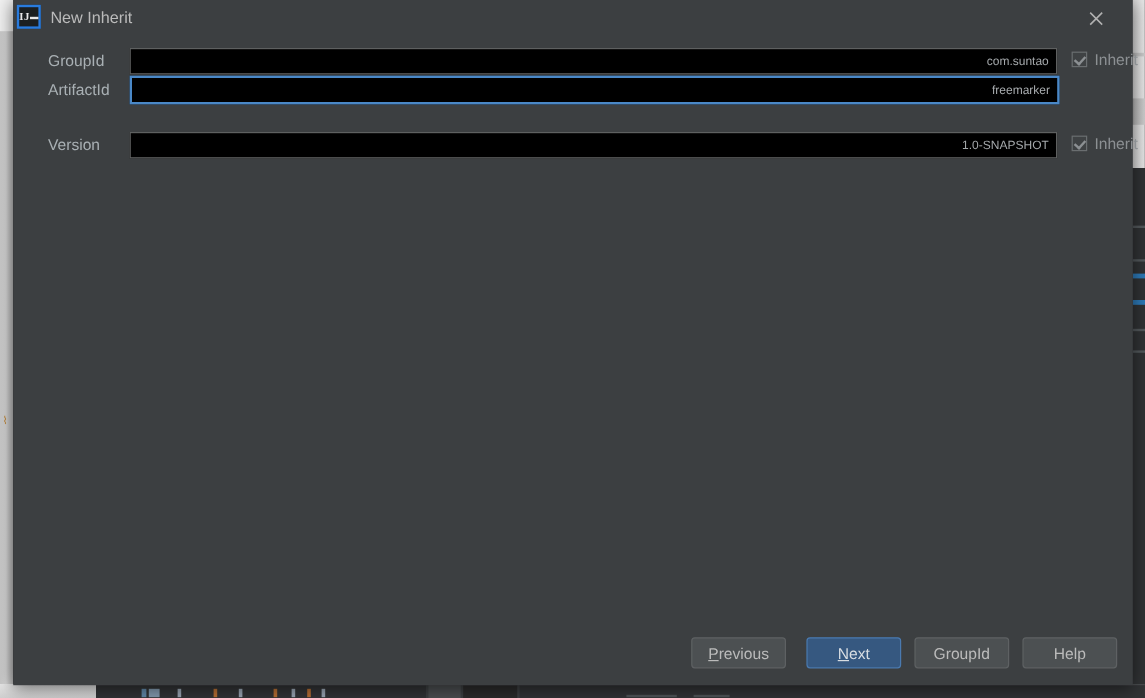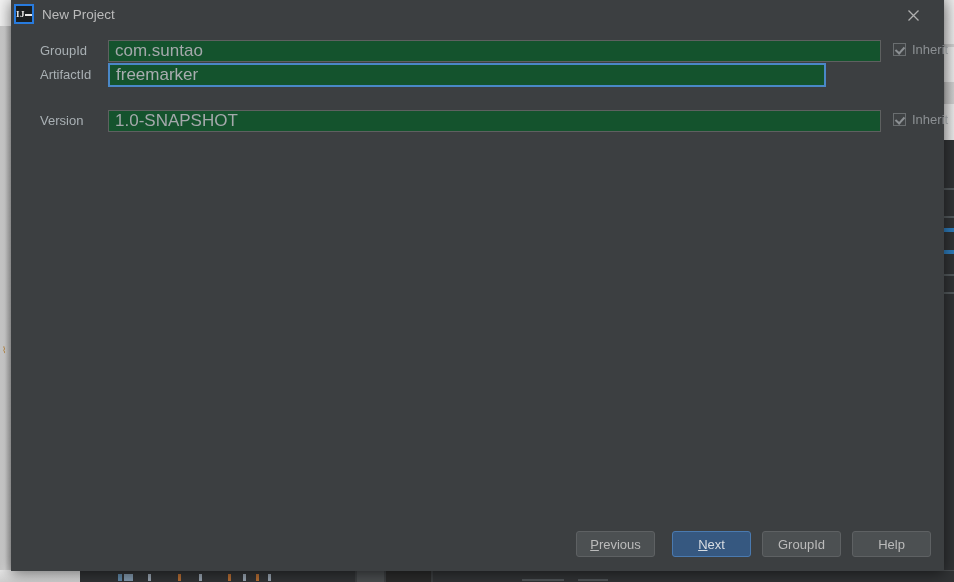--- a/index.html
+++ b/index.html
@@ -179,36 +179,37 @@
   }
   .field-label.group { left: 9px; }
   .field-label.artifact { left: 9px; }
   .field-label.version { left: 9px; }
 
   .text-input {
     position: absolute;
     left: 77px;
     width: 773px;
     height: 22px;
-    background: #14532d;
+    background: #000000;
     border: 1px solid #5e6060;
     box-sizing: border-box;
     color: #a4a8ab;
-    font-size: 17px;
+    font-size: 10px;
     line-height: 20px;
     padding: 0 6px;
     font-family: "Liberation Sans", sans-serif;
     outline: none;
     border-radius: 0;
+    text-align: right;
   }
   .text-input.focused {
     border: 2px solid #4a88c7;
     height: 24px;
     top: -1px;
-    width: 718px;
+    width: 775px;
     color: #a9adb0;
     line-height: 20px;
   }
 
   .inherit-wrap {
     position: absolute;
     left: 862px;
     top: 2px;
     display: flex;
     align-items: center;
@@ -311,21 +312,21 @@
   </div>
 </div>
 
 <div id="new-project-dialog">
 
   <div class="titlebar">
     <div class="app-icon">
       <span class="ij">IJ</span>
       <span class="bar"></span>
     </div>
-    <div class="dialog-title">New Project</div>
+    <div class="dialog-title">New Inherit</div>
     <div class="close-button">
       <svg width="13" height="13" viewBox="0 0 13 13">
         <path d="M1.5 1.5 L11.5 11.5 M11.5 1.5 L1.5 11.5" stroke="#b0b0b0" stroke-width="1.3" fill="none"></path>
       </svg>
     </div>
   </div>
 
   <div class="form-area">
 
     <div class="field-row r1">

